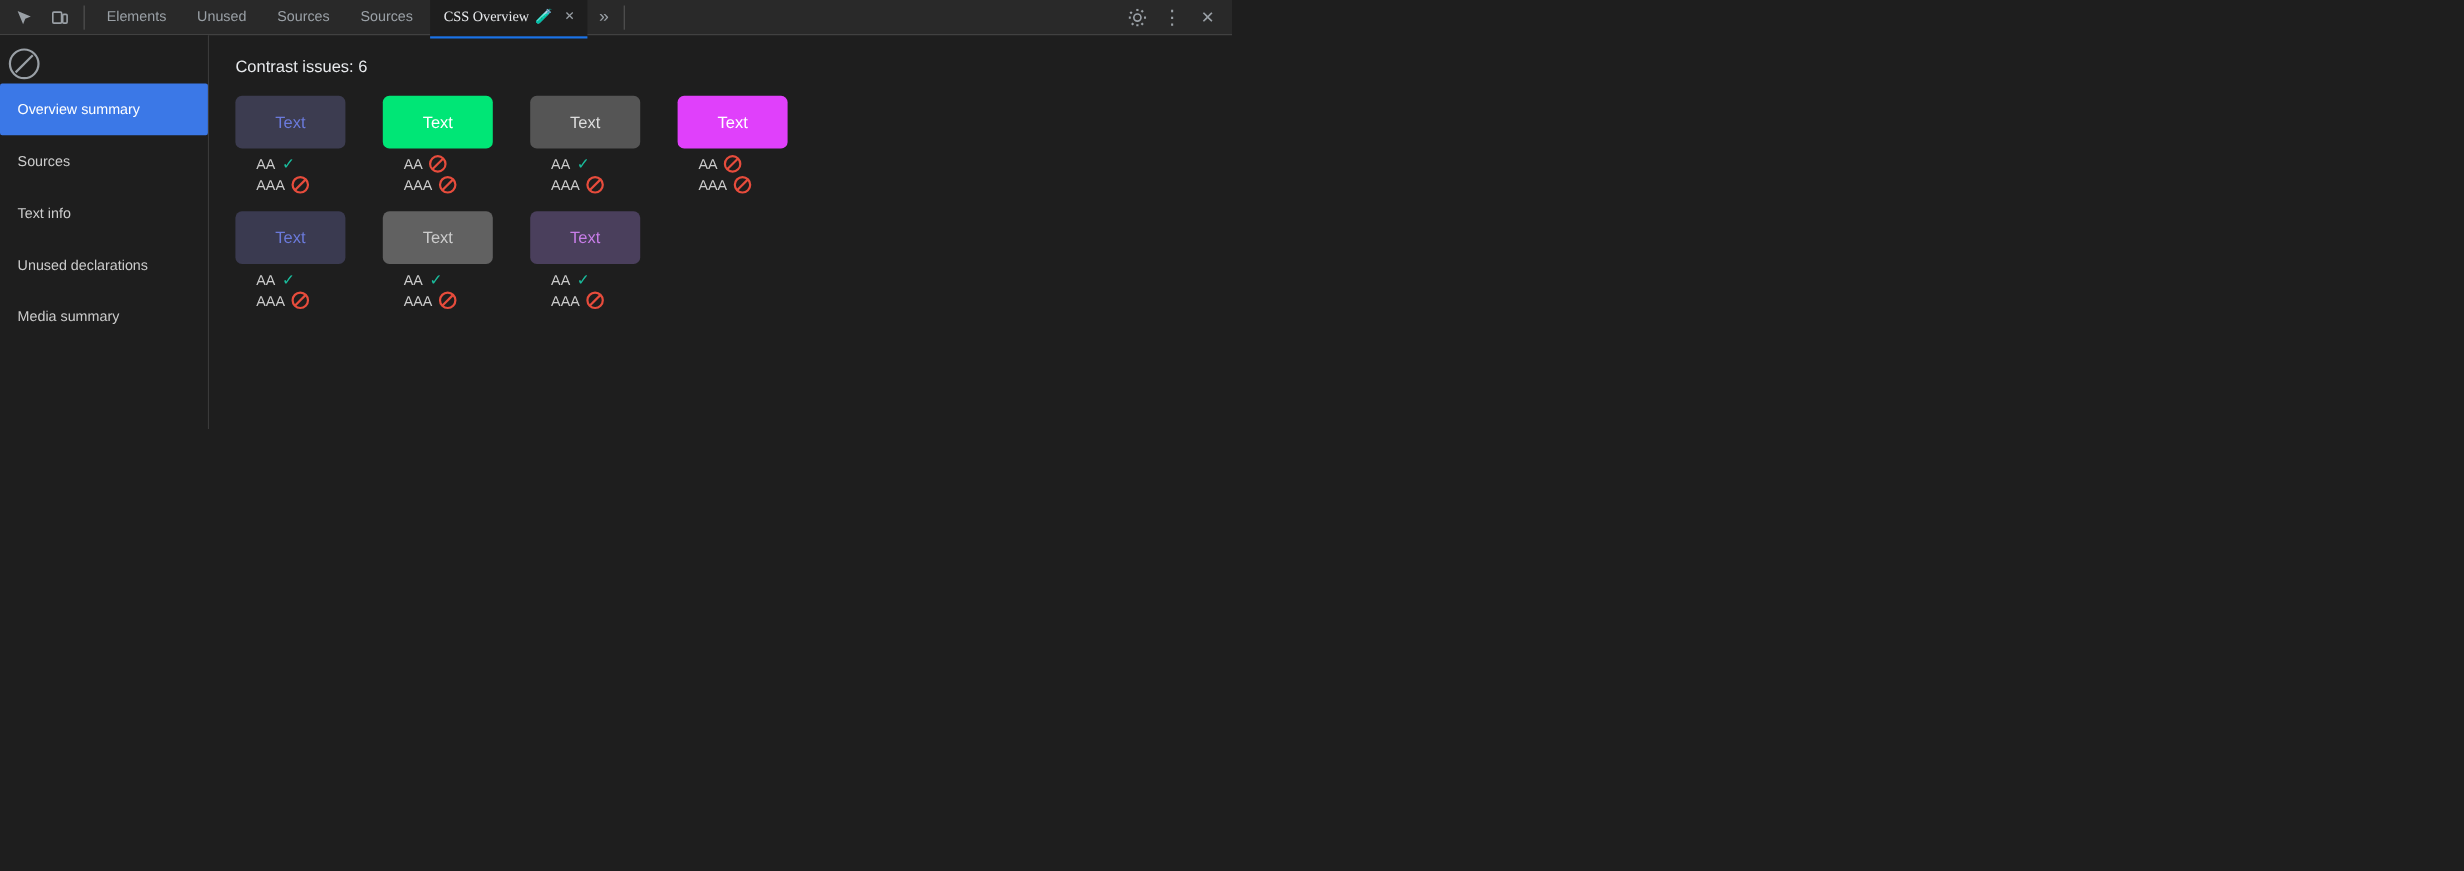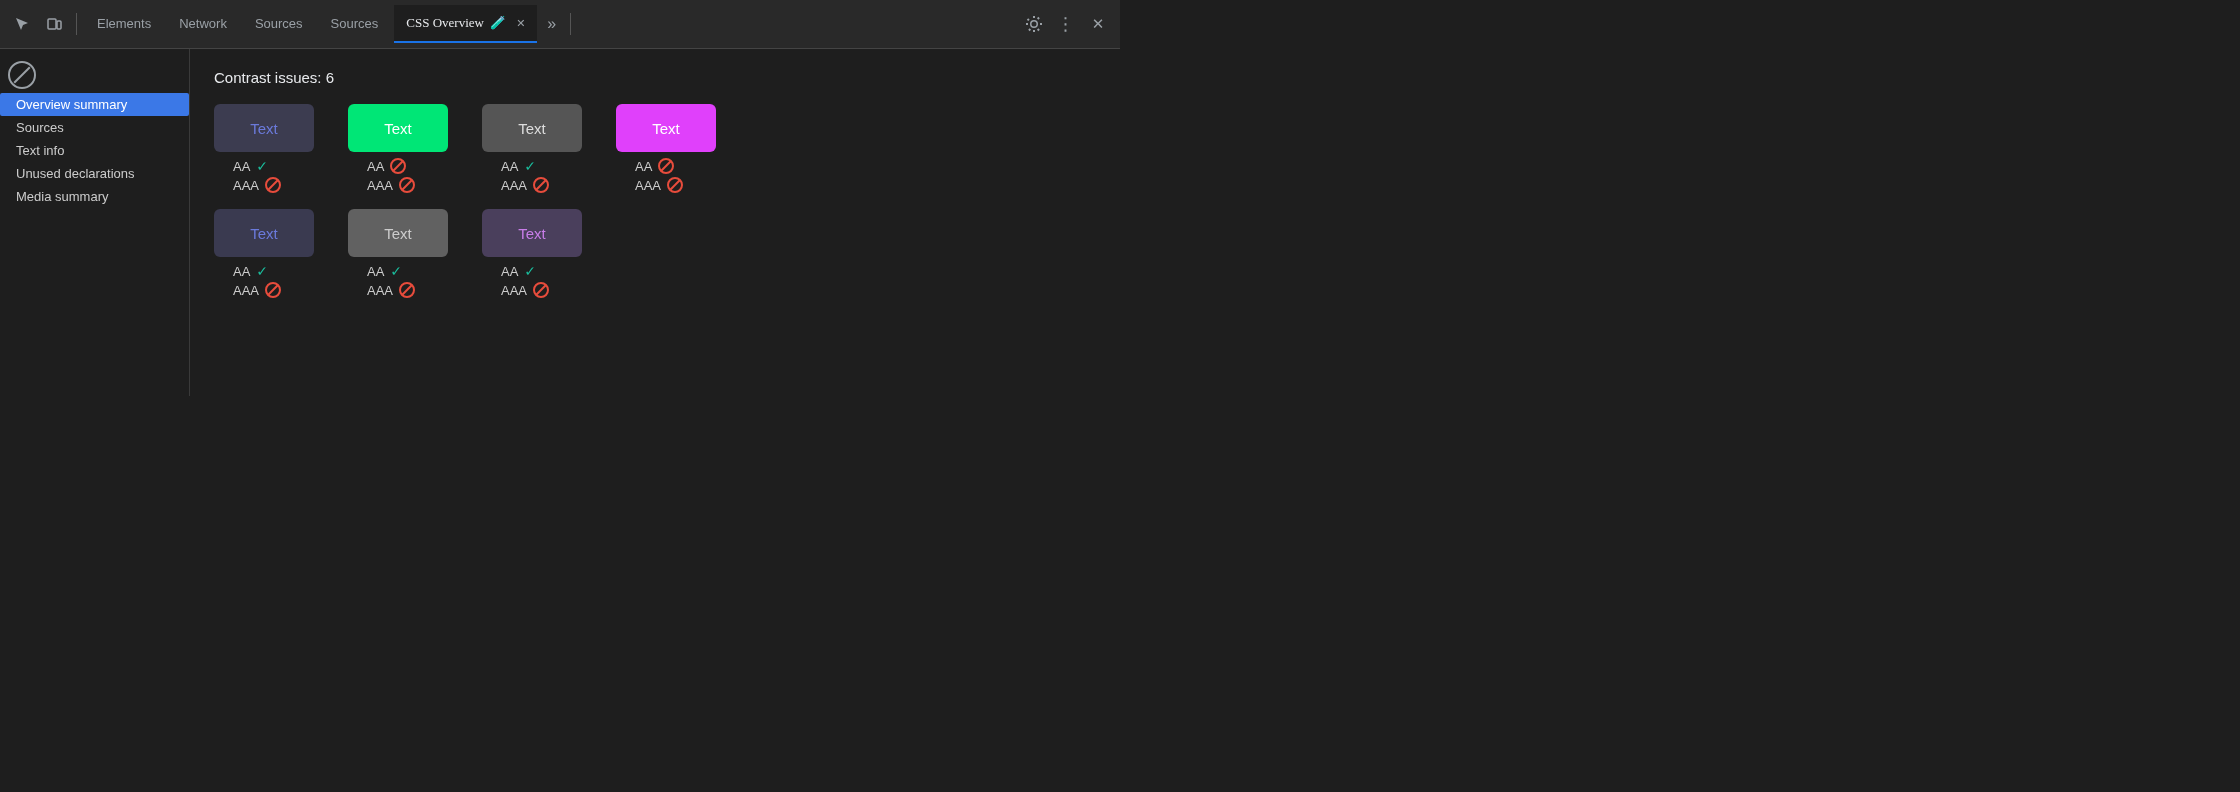--- a/index.html
+++ b/index.html
@@ -13,21 +13,21 @@
       height: 396px;
       overflow: hidden;
     }
 
     
     .toolbar {
       display: flex;
       align-items: center;
       background: #292929;
       border-bottom: 1px solid #444;
-      height: 49px;
+      height: 32px;
       padding: 0 8px;
       gap: 4px;
     }
 
     .toolbar-icon {
       width: 28px;
       height: 28px;
       display: flex;
       align-items: center;
       justify-content: center;
@@ -112,21 +112,21 @@
     .sidebar-ban::after {
       content: '';
       position: absolute;
       width: 22px;
       height: 2px;
       background: #9aa0a6;
       transform: rotate(-45deg);
     }
 
     .sidebar-item {
-      padding: 4px 16px;
+      padding: 16px 16px;
       cursor: pointer;
       color: #ccc;
       font-size: 13px;
       border-radius: 2px;
     }
     .sidebar-item.active {
       background: #3b78e7;
       color: #fff;
     }
 
@@ -230,21 +230,21 @@
       <rect x="2" y="3" width="8" height="10" rx="1"></rect>
       <rect x="11" y="5" width="4" height="8" rx="1"></rect>
     </svg>
   </div>
   <div class="toolbar-divider"></div>
 
   <div class="tab">
     <span>Elements</span>
   </div>
   <div class="tab">
-    <span>Network</span>
+    <span>Unused</span>
   </div>
   <div class="tab">
     <span>Sources</span>
   </div>
   <div class="tab">
     <span>Sources</span>
   </div>
   <div class="tab active">
     <span>CSS Overview</span>
     <span style="font-size:13px;">🧪</span>

